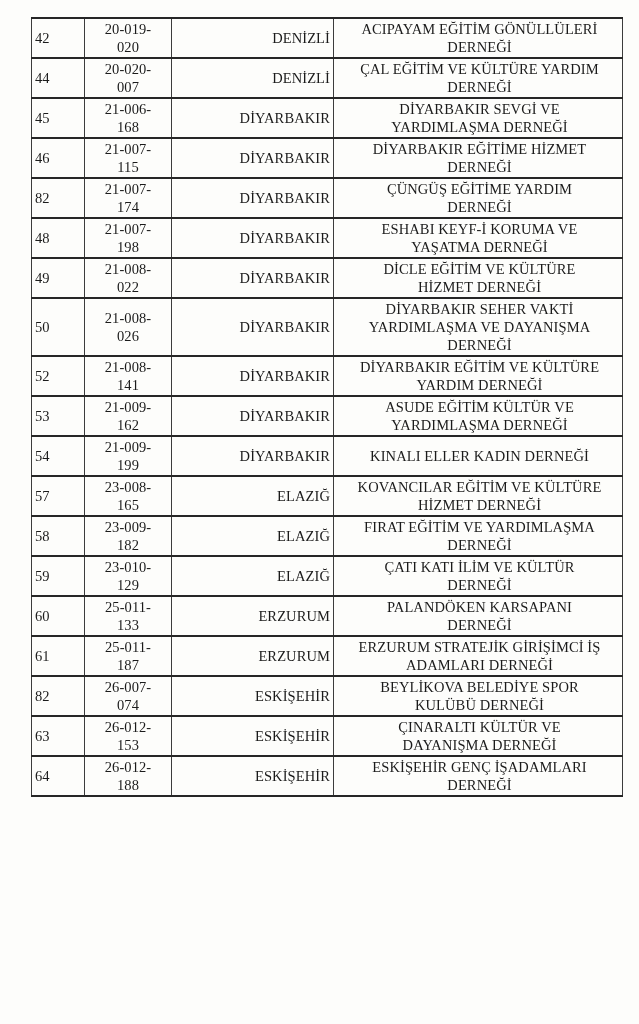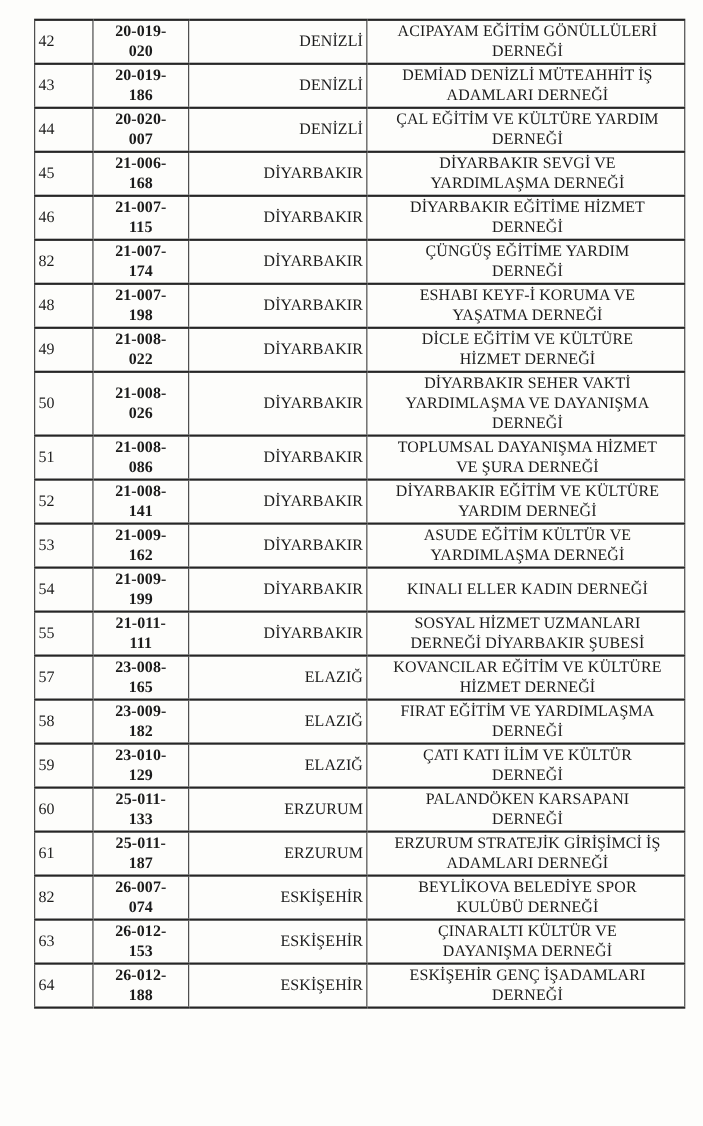--- a/index.html
+++ b/index.html
@@ -38,21 +38,20 @@
   }
   td.col-no {
     width: 46px;
     text-align: left;
     font-weight: normal;
   }
   td.col-code {
     width: 80px;
     text-align: center;
     white-space: pre-line;
-    font-weight: bold;
   }
   td.col-city {
     width: 155px;
     text-align: right;
   }
   td.col-name {
     width: 279px;
     text-align: center;
     white-space: pre-line;
     padding-left: 6px;
@@ -66,28 +65,20 @@
     <tbody id="table-body">
         <tr>
           <td class="col-no">42</td>
           <td class="col-code">20-019-
 020</td>
           <td class="col-city">DENİZLİ</td>
           <td class="col-name">ACIPAYAM EĞİTİM GÖNÜLLÜLERİ
 DERNEĞİ</td>
         </tr>
         <tr>
-          <td class="col-no">43</td>
-          <td class="col-code">20-019-
-186</td>
-          <td class="col-city">DENİZLİ</td>
-          <td class="col-name">DEMİAD DENİZLİ MÜTEAHHİT İŞ
-ADAMLARI DERNEĞİ</td>
-        </tr>
-        <tr>
           <td class="col-no">44</td>
           <td class="col-code">20-020-
 007</td>
           <td class="col-city">DENİZLİ</td>
           <td class="col-name">ÇAL EĞİTİM VE KÜLTÜRE YARDIM
 DERNEĞİ</td>
         </tr>
         <tr>
           <td class="col-no">45</td>
           <td class="col-code">21-006-
@@ -131,28 +122,20 @@
         <tr>
           <td class="col-no">50</td>
           <td class="col-code">21-008-
 026</td>
           <td class="col-city">DİYARBAKIR</td>
           <td class="col-name">DİYARBAKIR SEHER VAKTİ
 YARDIMLAŞMA VE DAYANIŞMA
 DERNEĞİ</td>
         </tr>
         <tr>
-          <td class="col-no">51</td>
-          <td class="col-code">21-008-
-086</td>
-          <td class="col-city">DİYARBAKIR</td>
-          <td class="col-name">TOPLUMSAL DAYANIŞMA HİZMET
-VE ŞURA DERNEĞİ</td>
-        </tr>
-        <tr>
           <td class="col-no">52</td>
           <td class="col-code">21-008-
 141</td>
           <td class="col-city">DİYARBAKIR</td>
           <td class="col-name">DİYARBAKIR EĞİTİM VE KÜLTÜRE
 YARDIM DERNEĞİ</td>
         </tr>
         <tr>
           <td class="col-no">53</td>
           <td class="col-code">21-009-
@@ -160,28 +143,20 @@
           <td class="col-city">DİYARBAKIR</td>
           <td class="col-name">ASUDE EĞİTİM KÜLTÜR VE
 YARDIMLAŞMA DERNEĞİ</td>
         </tr>
         <tr>
           <td class="col-no">54</td>
           <td class="col-code">21-009-
 199</td>
           <td class="col-city">DİYARBAKIR</td>
           <td class="col-name">KINALI ELLER KADIN DERNEĞİ</td>
-        </tr>
-        <tr>
-          <td class="col-no">55</td>
-          <td class="col-code">21-011-
-111</td>
-          <td class="col-city">DİYARBAKIR</td>
-          <td class="col-name">SOSYAL HİZMET UZMANLARI
-DERNEĞİ DİYARBAKIR ŞUBESİ</td>
         </tr>
         <tr>
           <td class="col-no">57</td>
           <td class="col-code">23-008-
 165</td>
           <td class="col-city">ELAZIĞ</td>
           <td class="col-name">KOVANCILAR EĞİTİM VE KÜLTÜRE
 HİZMET DERNEĞİ</td>
         </tr>
         <tr>

